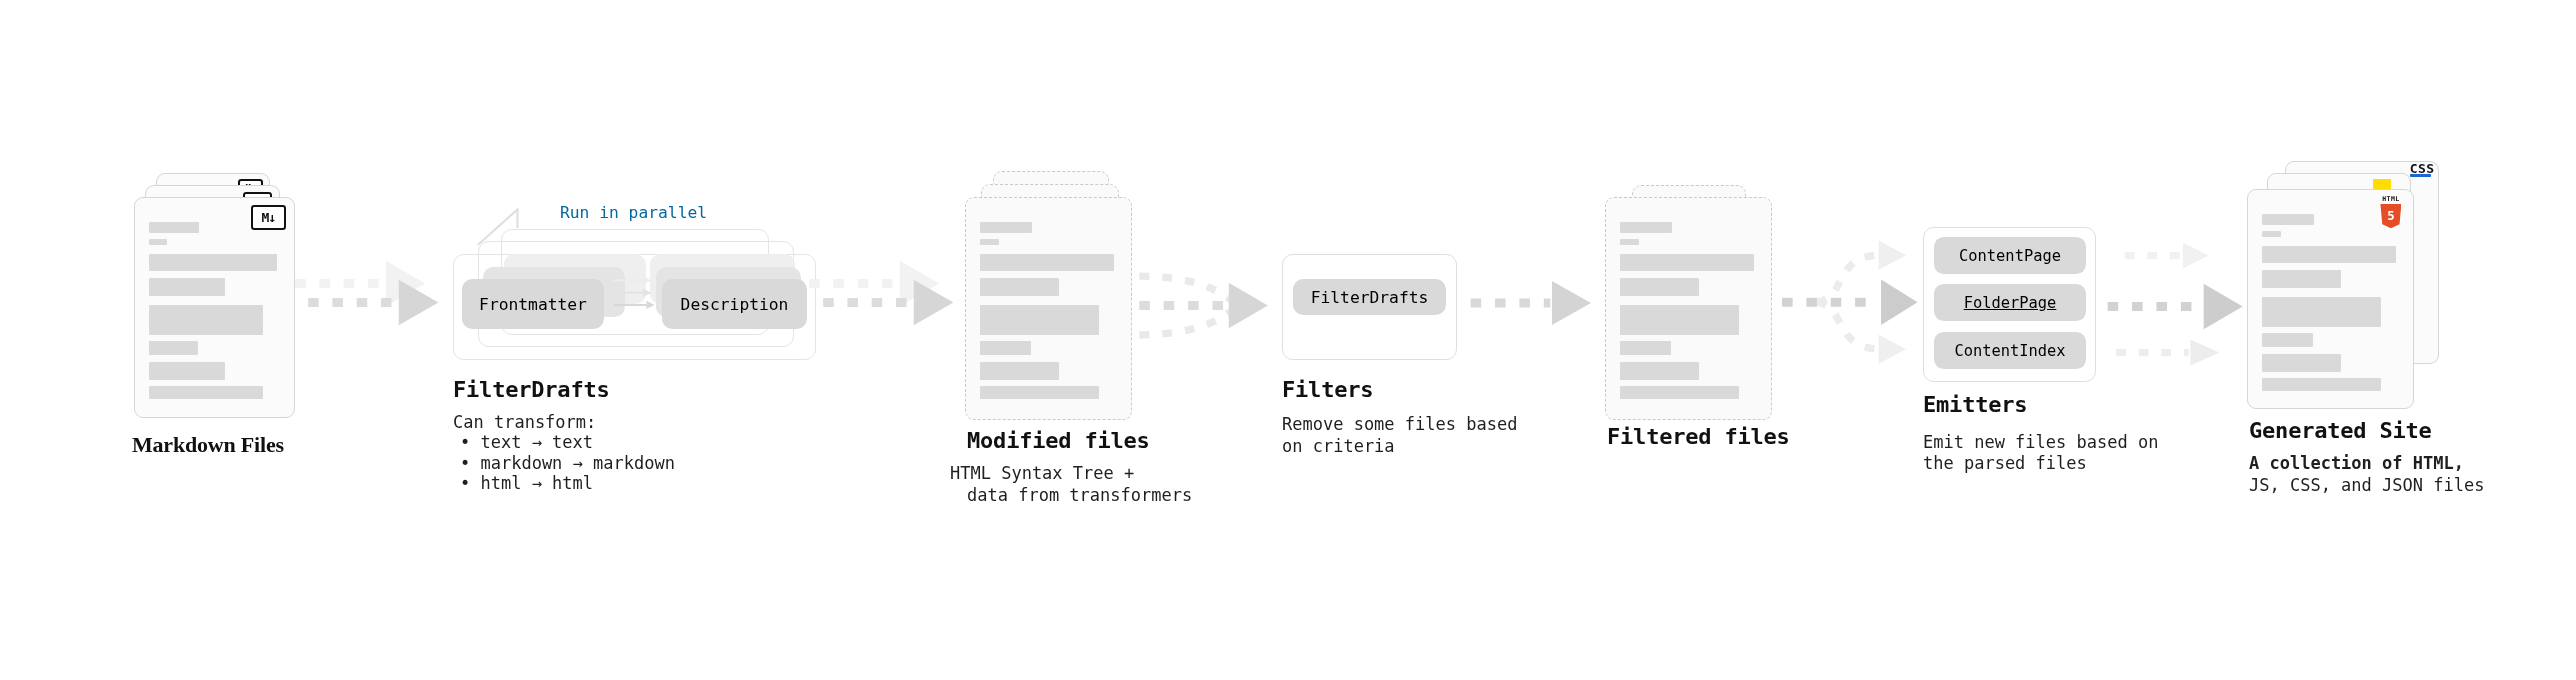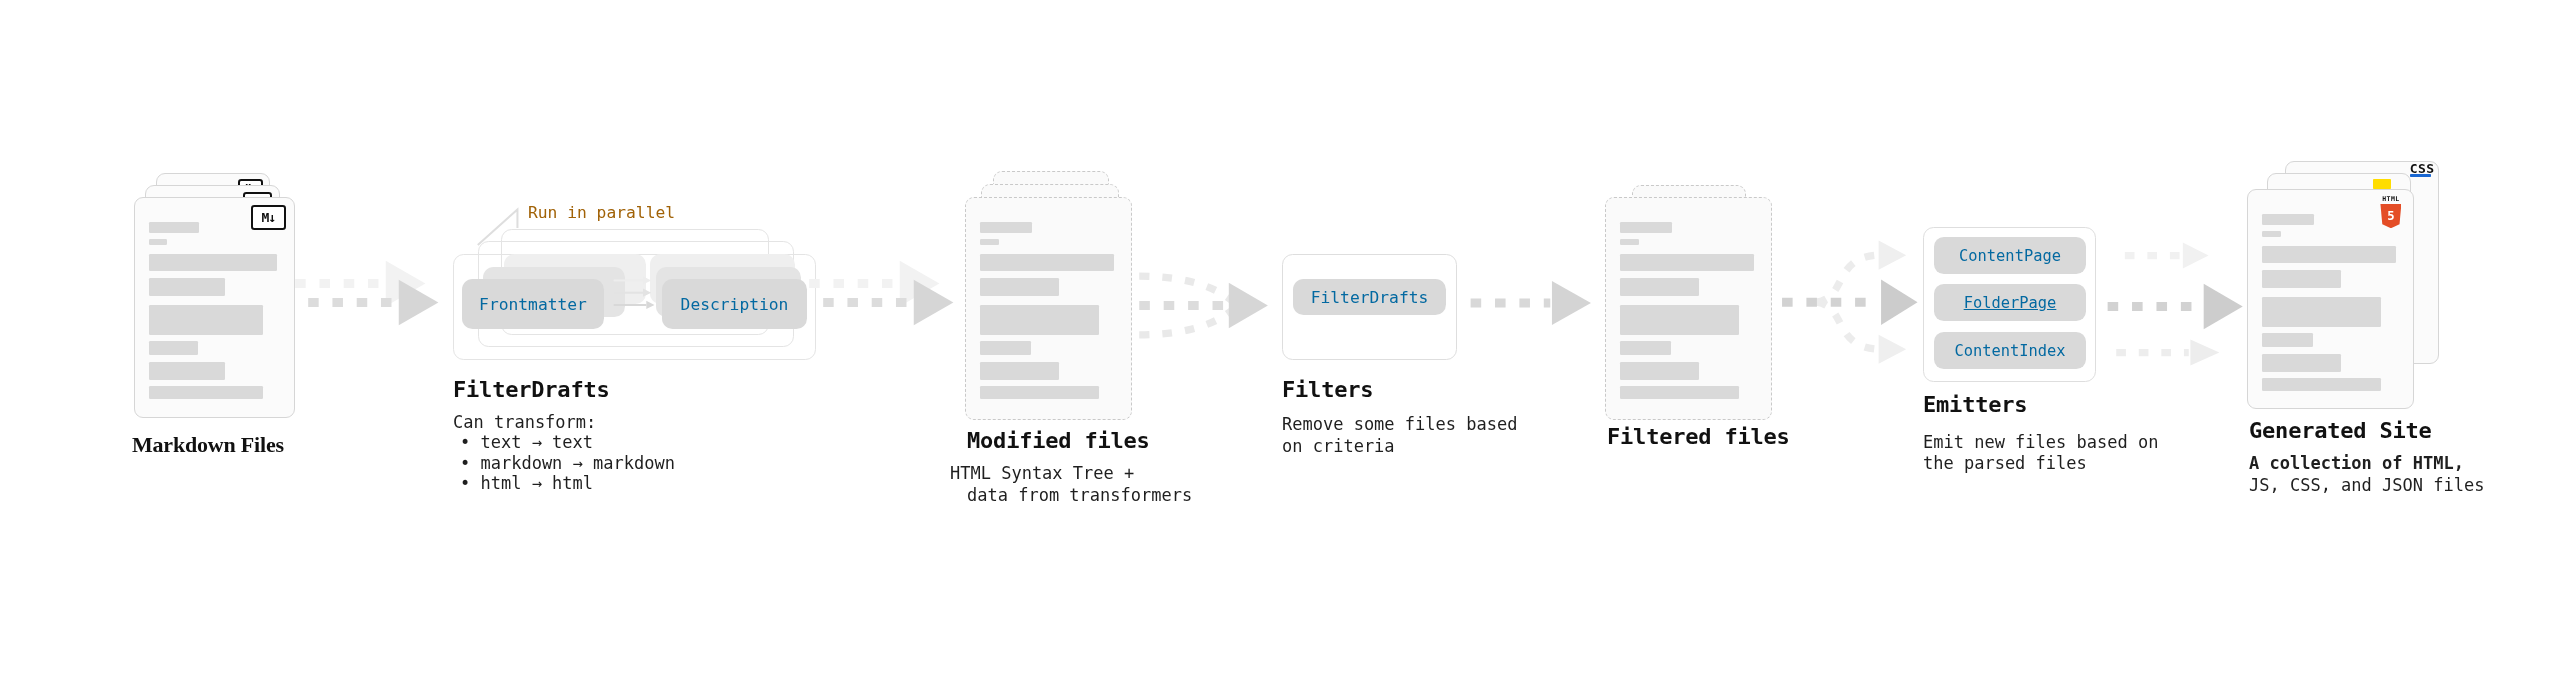--- a/index.html
+++ b/index.html
@@ -19,29 +19,29 @@
   .s7{width:59%;height:18px;margin-bottom:6.5px;}
   .s8{width:89%;height:13px;margin-bottom:0;}
   
   .mdicon{position:absolute;display:flex;align-items:center;justify-content:center;background:#ffffff;
           border:2px solid #111;border-radius:3.3px;font-weight:700;color:#111;letter-spacing:-0.8px;}
   .md-lg{width:31px;height:21px;font-size:13px;right:8.1px;top:7.3px;}
   .md-md{width:25px;height:17px;font-size:10.6px;right:7.3px;top:5.7px;}
   .md-sm{width:21px;height:14.6px;font-size:9px;right:6.5px;top:4.9px;}
   
   .pill{position:absolute;display:flex;align-items:center;justify-content:center;background:#d9d9d9;
-        border-radius:10.6px;color:#0369a1;font-size:16.3px;white-space:nowrap;}
+        border-radius:10.6px;color:#000000;font-size:16.3px;white-space:nowrap;}
   .ghost1{background:#e4e4e4;}
   .ghost2{background:#efefef;}
   .obox{position:absolute;border:1.6px solid #e4e4e4;border-radius:10.6px;box-sizing:border-box;background:transparent;}
   .obox.solidbg{background:#ffffff;border-color:#dedede;}
   
   .lbl{position:absolute;font-size:22px;font-weight:600;color:#111;white-space:nowrap;letter-spacing:-0.2px;}
   .sub{position:absolute;font-size:17px;color:#1f1f1f;white-space:nowrap;}
-  .ann{position:absolute;font-size:16.3px;color:#a16207;white-space:nowrap;}
+  .ann{position:absolute;font-size:16.3px;color:#0369a1;white-space:nowrap;margin-left:32px;}
   svg{position:absolute;overflow:visible;}
   
   .csswrap{position:absolute;right:7.3px;top:3.3px;width:21px;text-align:center;}
   .csstext{font-size:13px;font-weight:700;color:#111;line-height:8.1px;letter-spacing:0.4px;}
   .cssbar{height:2.4px;background:#1967d2;margin-top:0.8px;border-radius:0.8px;}
   .jsicon{position:absolute;right:19.5px;top:4.9px;width:18px;height:10.6px;background:#ffdd00;border-radius:0.8px;}
   .h5wrap{position:absolute;right:10.6px;top:5.7px;width:23px;text-align:center;}
   .h5top{font-size:6.5px;font-weight:700;color:#111;letter-spacing:0.4px;line-height:7.3px;}
   .h5shield{width:21px;height:24.4px;margin:0.8px auto 0;background:#e44d26;
             clip-path:polygon(0 0,100% 0,91% 84%,50% 100%,9% 84%);

